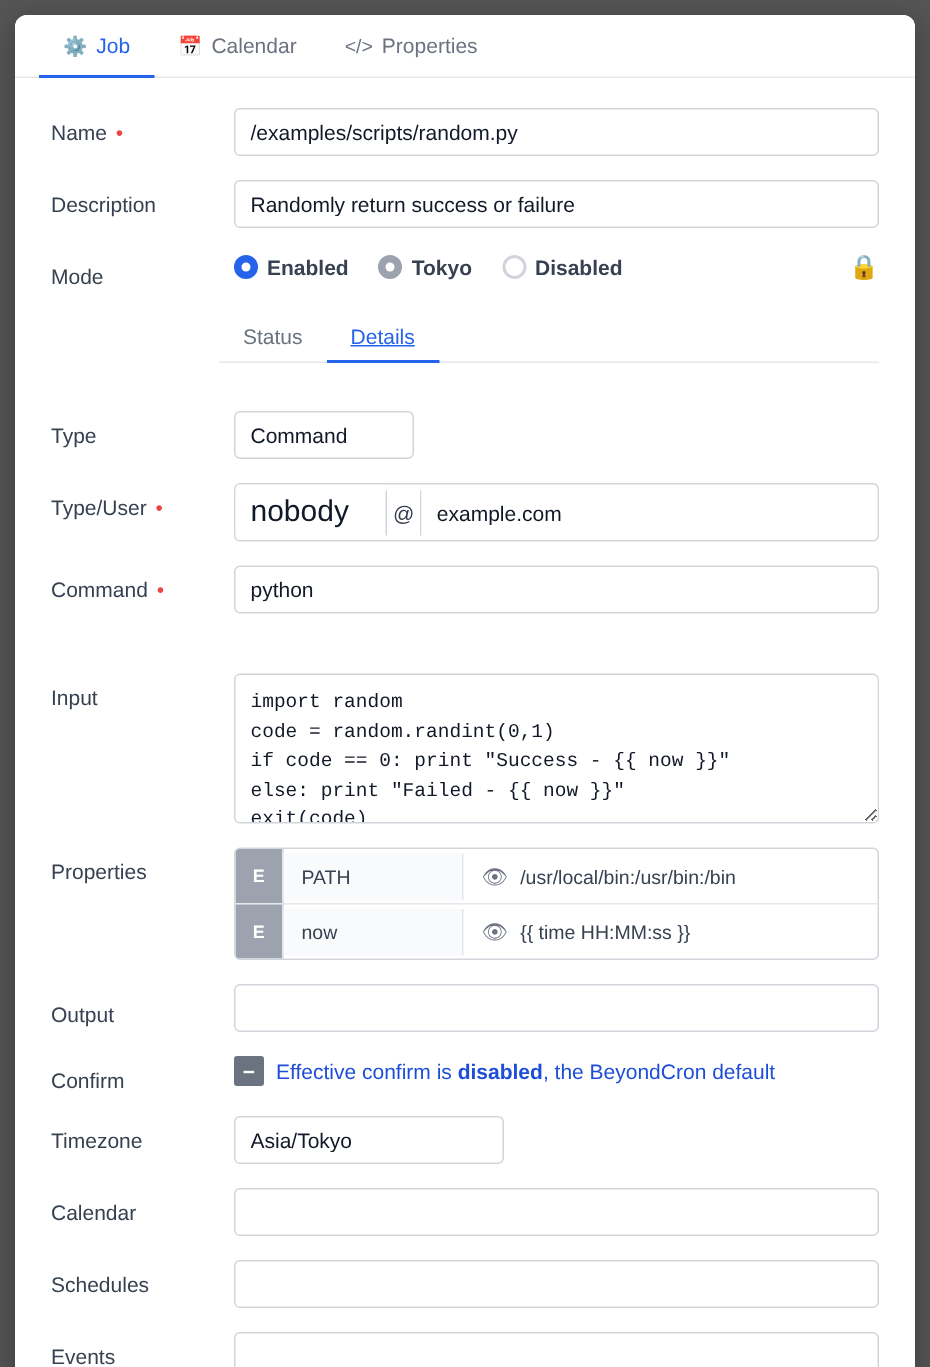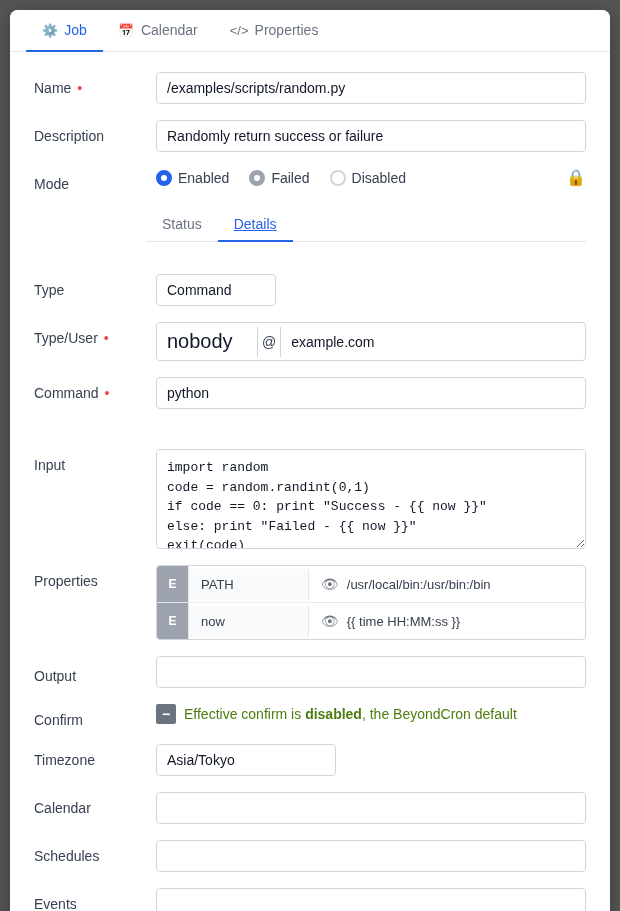--- a/index.html
+++ b/index.html
@@ -80,20 +80,21 @@
       display: flex;
       align-items: center;
       gap: 0;
       flex: 1;
       justify-content: space-between;
     }
     .mode-options {
       display: flex;
       align-items: center;
       gap: 20px;
+      font-weight: bold;
     }
     .mode-option {
       display: flex;
       align-items: center;
       gap: 6px;
       cursor: pointer;
       color: #374151;
     }
     .radio-circle {
       width: 16px;
@@ -275,21 +276,21 @@
       color: #fff;
       display: flex;
       align-items: center;
       justify-content: center;
       border-radius: 2px;
       font-size: 14px;
       font-weight: 700;
     }
     .confirm-text {
       font-size: 14px;
-      color: #4d7c0f;
+      color: #1d4ed8;
     }
     .confirm-text strong {
       font-weight: 600;
     }
     .output-row {
       align-items: center;
     }
     .timezone-input {
       width: 180px;
       padding: 7px 10px;
@@ -340,21 +341,21 @@
         <span>Mode</span>
       </div>
       <div class="mode-row">
         <div class="mode-options">
           <label class="mode-option">
             <div class="radio-circle selected"></div>
             <span>Enabled</span>
           </label>
           <label class="mode-option">
             <div class="radio-circle bypass"></div>
-            <span>Failed</span>
+            <span>Tokyo</span>
           </label>
           <label class="mode-option">
             <div class="radio-circle"></div>
             <span>Disabled</span>
           </label>
         </div>
         <span class="lock-icon">🔒</span>
       </div>
     </div>
 

